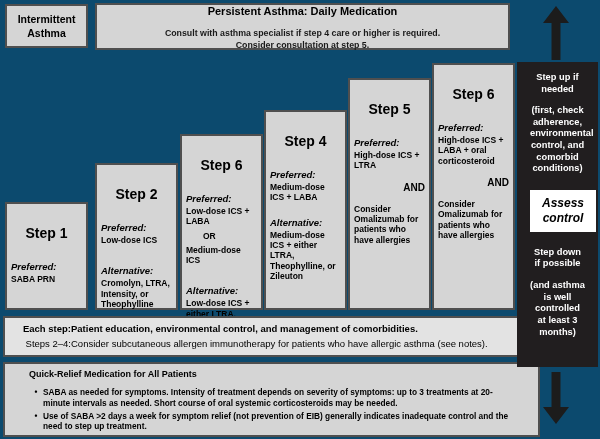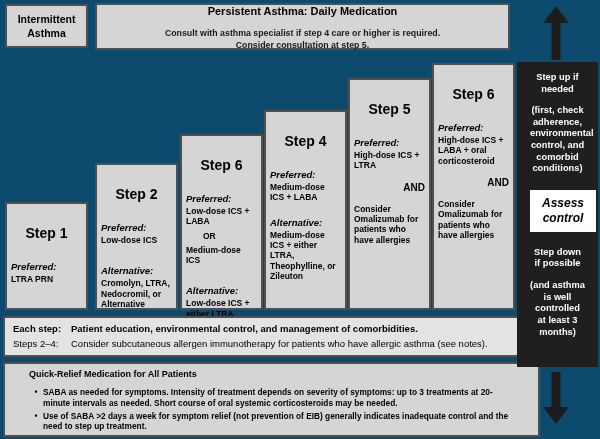--- a/index.html
+++ b/index.html
@@ -18,21 +18,21 @@
   .header .h-title{font-weight:bold;font-size:11px;}
   .header .h-sub{font-weight:bold;font-size:8.8px;margin-top:11px;line-height:1.35;color:#1a1a1a;}
   
   .step{padding:16px 4px;}
   .step-title{font-weight:bold;font-size:14px;text-align:center;margin:5px 0 0;}
   .lbl{font-weight:bold;font-style:italic;font-size:9.5px;margin:20px 0 2px;}
   .txt{font-weight:bold;font-size:8.5px;line-height:1.22;margin:2px 0;}
   .or{font-weight:bold;font-size:8.5px;margin:4px 17px;}
   .and{font-weight:bold;font-size:10px;text-align:right;margin:11px 0;}
   
-  .band{left:3px;top:316px;width:537px;height:41px;background:#e3e3e3;padding:5px 8px;}
+  .band{left:3px;top:316px;width:537px;height:41px;background:#e3e3e3;padding:5px 8px;text-align:right;}
   .band-row{display:flex;font-size:9.5px;margin-bottom:4px;}
   .band-row .band-label{width:58px;flex:0 0 58px;}
   .band-row.bold{font-weight:bold;}
   .quick{left:3px;top:362px;width:537px;height:75px;padding:5px 24px;}
   .quick-title{font-weight:bold;font-size:9px;}
   .bullets{margin-top:8px;}
   .bullet{display:flex;font-weight:bold;font-size:8.3px;line-height:1.3;margin-bottom:2px;}
   .bullet .dot{flex:0 0 14px;text-align:center;}
   .bullet .btxt{flex:1;padding-right:4px;}
   
@@ -58,29 +58,29 @@
     <div class="h-title">Persistent Asthma: Daily Medication</div>
     <div class="h-sub">
       <div>Consult with asthma specialist if step 4 care or higher is required.</div>
       <div>Consider consultation at step 5.</div>
     </div>
   </div>
 
   <div class="box step" style="left:5px;top:202px;width:83px;height:108px">
     <div class="step-title">Step 1</div>
     <div class="lbl">Preferred:</div>
-    <div class="txt">LTRA PRN</div>
+    <div class="txt">SABA PRN</div>
   </div>
 
   <div class="box step" style="left:95px;top:163px;width:83px;height:147px">
     <div class="step-title">Step 2</div>
     <div class="lbl">Preferred:</div>
     <div class="txt">Low-dose ICS</div>
     <div class="lbl">Alternative:</div>
-    <div class="txt">Cromolyn, LTRA, Nedocromil, or Alternative</div>
+    <div class="txt">Cromolyn, LTRA, Intensity, or Theophylline</div>
   </div>
 
   <div class="box step" style="left:180px;top:134px;width:83px;height:176px">
     <div class="step-title">Step 6</div>
     <div class="lbl">Preferred:</div>
     <div class="txt">Low-dose ICS + LABA</div>
     <div class="or">OR</div>
     <div class="txt">Medium-dose ICS</div>
     <div class="lbl">Alternative:</div>
     <div class="txt">Low-dose ICS + either LTRA, Theophylline, or Zileuton</div>

